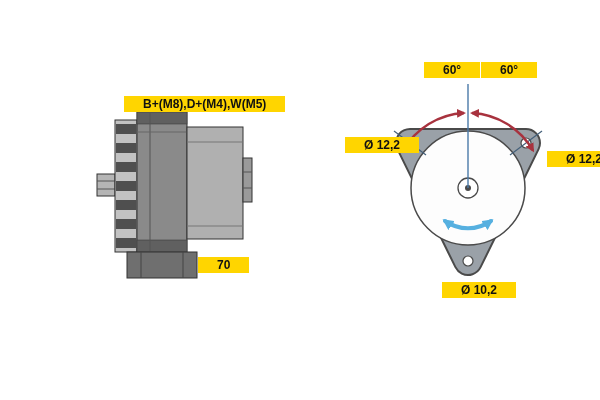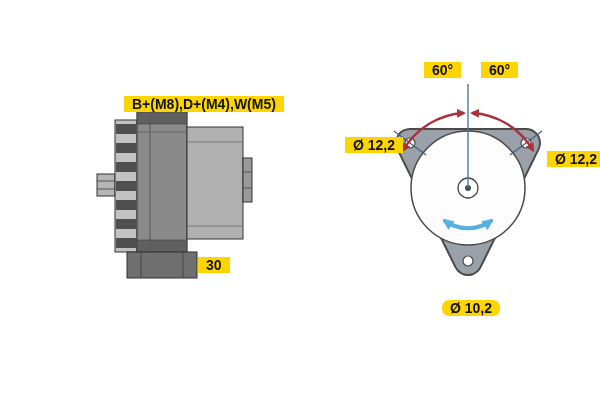--- a/index.html
+++ b/index.html
@@ -8,33 +8,33 @@
     width:600px;height:400px;
     background:#ffffff;
     font-family:"Liberation Sans", sans-serif;
     overflow:hidden;
   }
   #drawing{position:absolute;left:0;top:0;}
   .ylabel{
     position:absolute;
     background:#ffd500;
     color:#111;
-    font-size:14px;
+    font-size:12px;
     font-weight:bold;
     line-height:14px;
-    padding:1px 8px;
+    padding:1px 19px;
     white-space:nowrap;
   }
   .lbl-terminal{left:124px;top:96px;text-align:center;}
   .lbl-80{left:198px;top:257px;}
   .lbl-60l{left:424px;top:62px;}
   .lbl-60r{left:481px;top:62px;}
   .lbl-d12l{left:345px;top:137px;}
   .lbl-d12r{left:547px;top:151px;}
-  .lbl-d10{left:442px;top:300px;border-radius:7px;}
+  .lbl-d10{left:442px;top:282px;}
 </style>
 </head>
 <body>
 
 <div id="stage">
 
   <svg id="drawing" width="600" height="400" viewBox="0 0 600 400">
     <defs>
       <marker id="redArrow" markerWidth="9" markerHeight="9" refX="7" refY="4.5" orient="auto-start-reverse" markerUnits="userSpaceOnUse">
         <path d="M0,0 L9,4.5 L0,9 z" fill="#a8323e"></path>
@@ -99,21 +99,21 @@
 
       <path d="M 403 150.5 A 75 75 0 0 1 464 113" fill="none" stroke="#a8323e" stroke-width="2.4" marker-start="url(#redArrow)" marker-end="url(#redArrow)"></path>
       <path d="M 472 113 A 75 75 0 0 1 533 150.5" fill="none" stroke="#a8323e" stroke-width="2.4" marker-start="url(#redArrow)" marker-end="url(#redArrow)"></path>
 
       <path d="M 445 221 A 40 40 0 0 0 491 221" fill="none" stroke="#56b0e0" stroke-width="4" stroke-linecap="round" marker-start="url(#blueArrow)" marker-end="url(#blueArrow)"></path>
     </g>
   </svg>
 
   <span class="ylabel lbl-terminal">B+(M8),D+(M4),W(M5)</span>
 
-  <span class="ylabel lbl-80">30</span>
+  <span class="ylabel lbl-80">70</span>
 
   <span class="ylabel lbl-60l">60°</span>
 
   <span class="ylabel lbl-60r">60°</span>
 
   <span class="ylabel lbl-d12l">Ø 12,2</span>
 
   <span class="ylabel lbl-d12r">Ø 12,2</span>
 
   <span class="ylabel lbl-d10">Ø 10,2</span>

